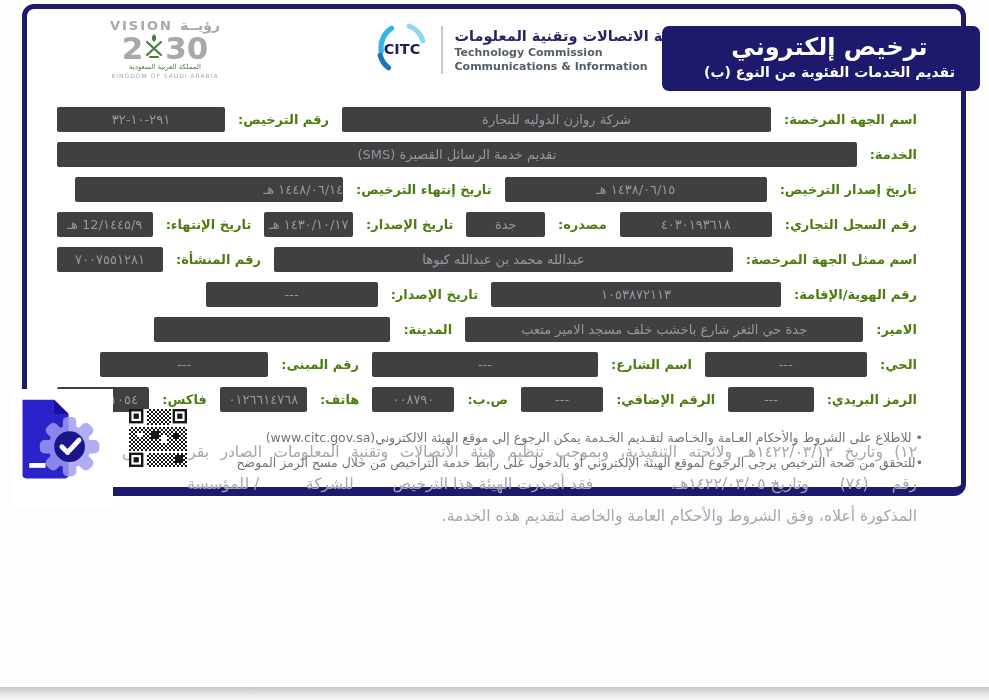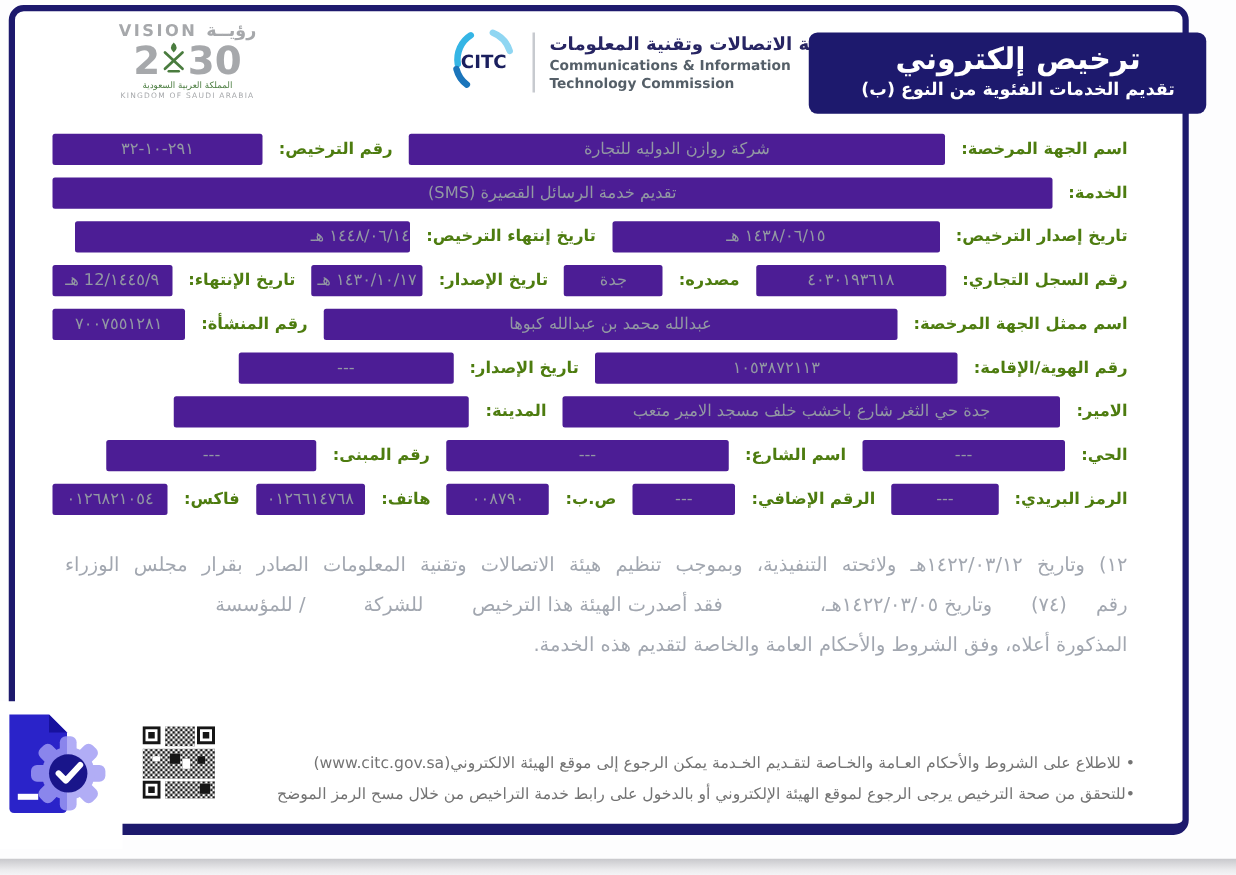--- a/index.html
+++ b/index.html
@@ -1,18 +1,18 @@
 <!DOCTYPE html>
 <html lang="ar"><head>
 <meta charset="utf-8">
 <style>
   html,body{margin:0;padding:0;background:#fff;}
   *{box-sizing:border-box;font-family:"DejaVu Sans",sans-serif;}
   .page{position:relative;width:989px;height:700px;background:#fdfdfe;overflow:hidden;}
-  .card{position:absolute;left:7px;top:4px;width:944px;height:664px;background:#fff;
+  .card{position:absolute;left:22px;top:4px;width:944px;height:492px;background:#fff;
         border:5px solid #1d196d;border-bottom-width:9px;border-radius:12px;}
   
   .hdr{position:relative;height:90px;direction:ltr;}
   .vision{position:absolute;left:58px;top:8px;width:160px;text-align:center;color:#a6a8ab;}
   .vision .l1{font-size:13px;font-weight:700;letter-spacing:2px;display:flex;justify-content:center;gap:7px;align-items:baseline;}
   .vision .l1 .ar{letter-spacing:0;font-size:14px;}
   .vision .l2{font-size:31px;font-weight:700;line-height:30px;display:flex;justify-content:center;align-items:center;gap:1px;}
   .vision .l3{font-size:7px;color:#4a7c3f;line-height:9px;font-weight:400;}
   .vision .l4{font-size:6px;color:#a6a8ab;letter-spacing:1px;line-height:8px;}
   .citc{position:absolute;left:348px;top:12px;display:flex;align-items:center;gap:12px;}
@@ -20,21 +20,21 @@
   .citc .nm-ar{direction:rtl;font-size:14.5px;font-weight:700;color:#272563;line-height:20px;}
   .citc .nm-en{font-size:11px;font-weight:700;color:#555f68;line-height:14px;}
   .banner{position:absolute;right:-19px;top:17px;width:318px;height:65px;background:#1d196d;border-radius:7px;
           color:#fff;text-align:center;direction:rtl;padding-top:7px;z-index:4;padding-left:17px;}
   .banner .t{font-size:24px;font-weight:700;line-height:28px;}
   .banner .s{font-size:14px;font-weight:700;line-height:22px;}
   
   .form{padding:7px 44px 0 30px;}
   .form-row{display:flex;direction:rtl;align-items:center;column-gap:13px;height:26px;margin-bottom:9px;}
   .f-label{white-space:nowrap;font-size:13px;font-weight:700;color:#4d7c0f;}
-  .f-box{background:#4c1d95;border-radius:2px;height:25px;line-height:25px;font-size:13px;color:#9298a3;
+  .f-box{background:#404040;border-radius:2px;height:25px;line-height:25px;font-size:13px;color:#9298a3;
          text-align:center;white-space:nowrap;overflow:hidden;}
   
   .legal{margin-top:24px;padding:0 44px 0 40px;direction:rtl;color:#a2a7b0;font-size:15.5px;line-height:2.07;}
   .legal .c{text-align:center;}
   .legal .j{text-align:justify;text-align-last:justify;}
   .legal .r{text-align:right;}
   
   .stamp{position:absolute;left:-16px;bottom:-20px;background:#fff;padding:2px 6px 14px 0;z-index:5;}
   .qr{position:absolute;left:102px;bottom:16px;z-index:5;}
   .notes{position:absolute;right:38px;bottom:12px;width:730px;direction:rtl;text-align:right;
@@ -70,22 +70,22 @@
       <div class="citc">
         <span><svg width="54" height="54" viewBox="0 0 52 52">
           <path d="M33 5 A22 22 0 0 1 46 19" stroke="#8fd6f2" stroke-width="5" fill="none" stroke-linecap="round"></path>
           <path d="M6 29 A22 22 0 0 1 16 7" stroke="#35b5e5" stroke-width="5" fill="none" stroke-linecap="round"></path>
           <path d="M13 45 A22 22 0 0 1 5 33" stroke="#1b75bb" stroke-width="5" fill="none" stroke-linecap="round"></path>
           <text x="26" y="32" text-anchor="middle" font-size="14" font-weight="bold" fill="#1a1f5e">CITC</text>
         </svg></span>
         <span class="sep"></span>
         <span>
           <div class="nm-ar">هيئة الاتصالات وتقنية المعلومات</div>
+          <div class="nm-en">Technology Commission</div>
           <div class="nm-en">Communications &amp; Information</div>
-          <div class="nm-en">Technology Commission</div>
         </span>
       </div>
 
       <div class="banner">
         <div class="t">ترخيص إلكتروني</div>
         <div class="s">تقديم الخدمات الفئوية من النوع (ب)</div>
       </div>
     </div>
 
     <div class="form">

